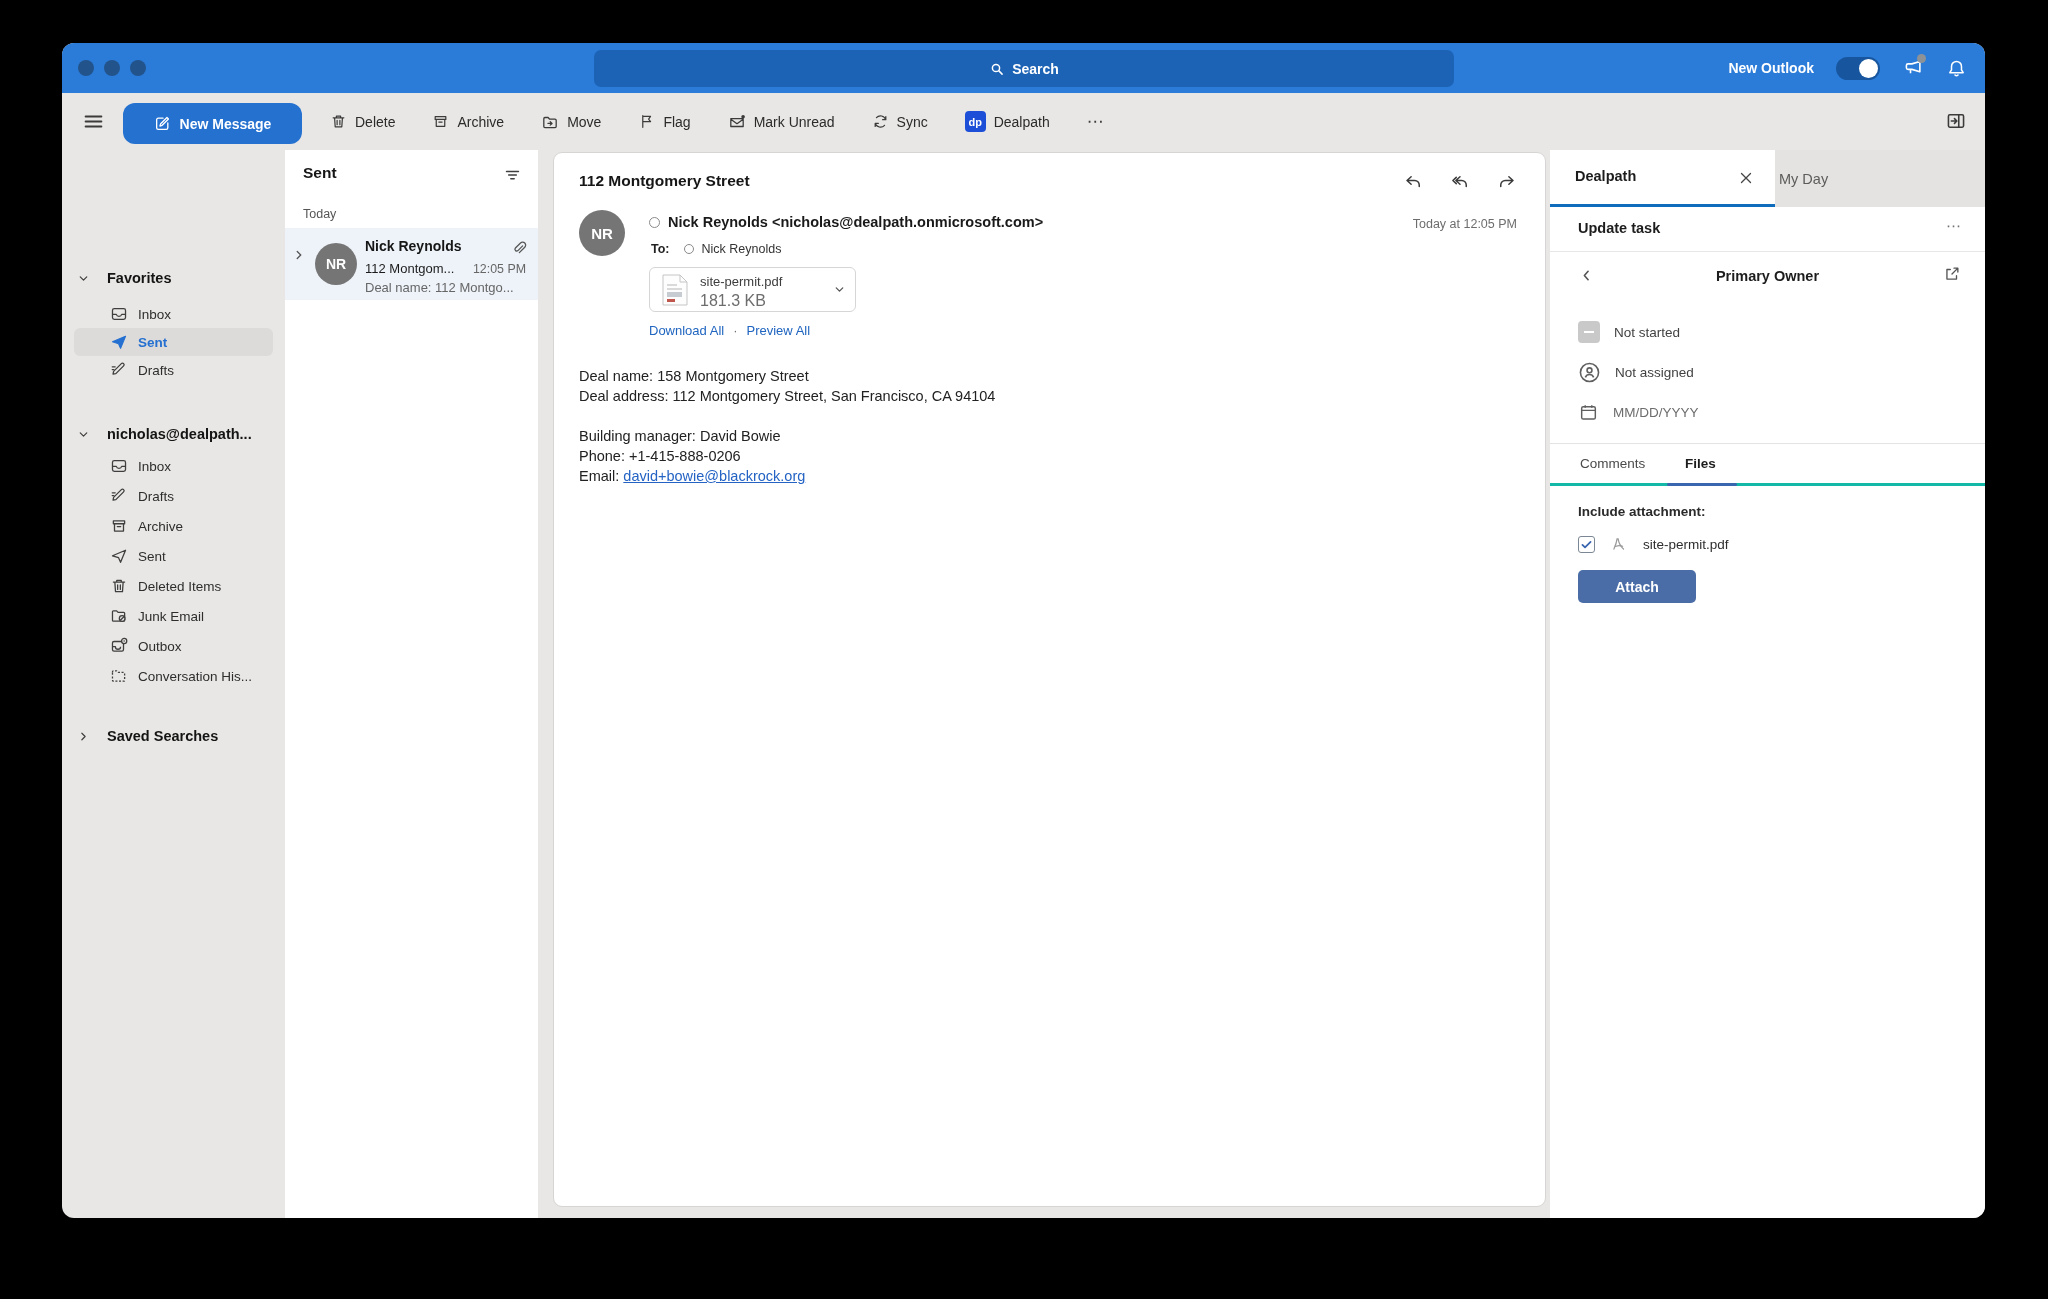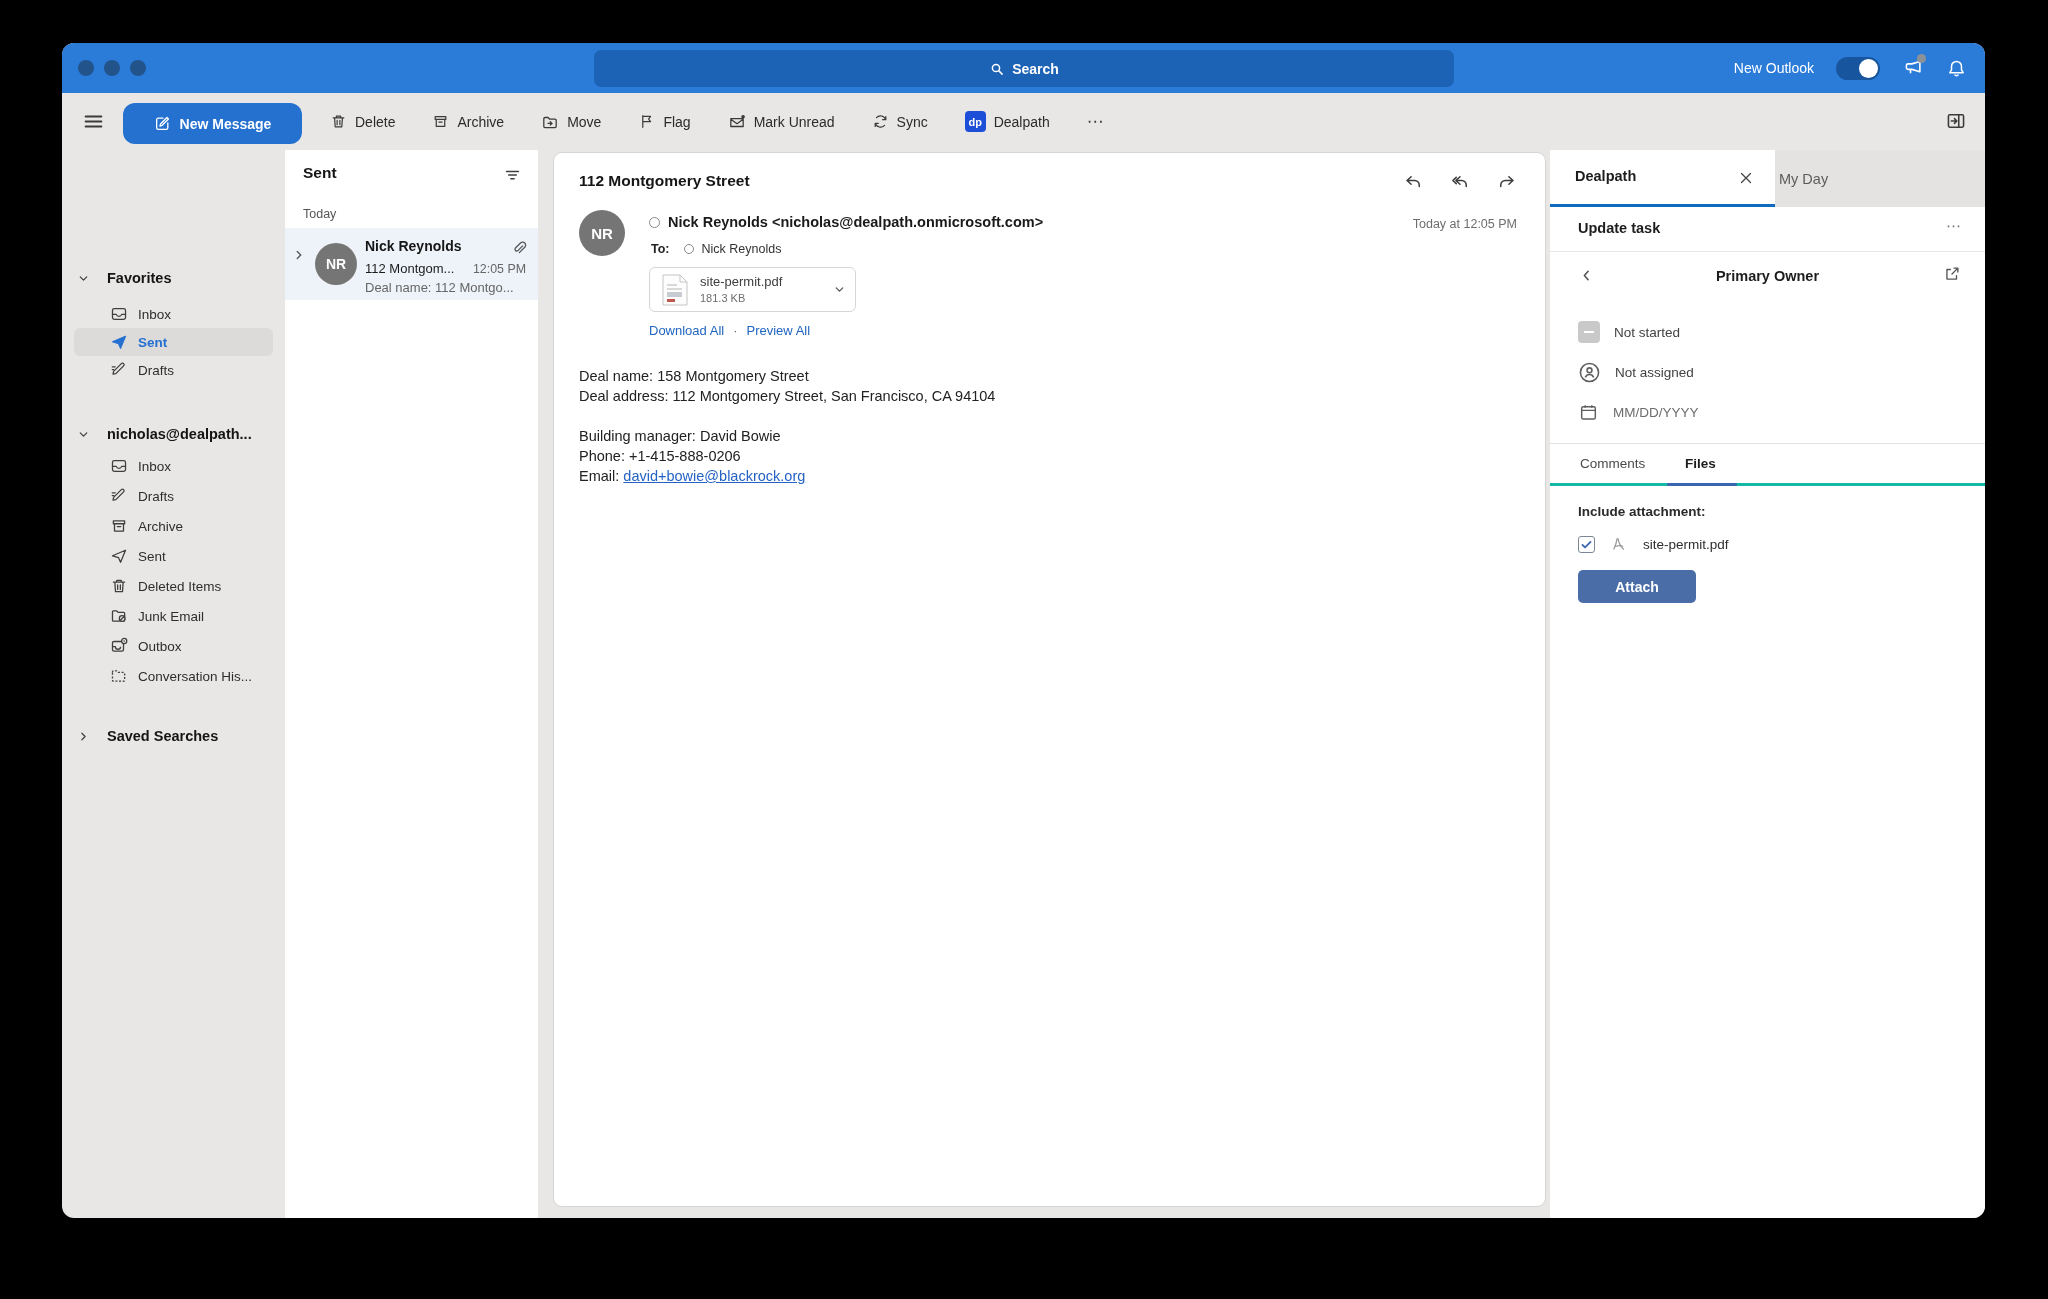--- a/index.html
+++ b/index.html
@@ -12,21 +12,21 @@
 
   
   .titlebar { position: absolute; left: 0; top: 0; width: 100%; height: 50px; background: #2b7cd9; }
   .lights { position: absolute; left: 16px; top: 17px; display: flex; gap: 10px; }
   .light { width: 16px; height: 16px; border-radius: 50%; background: rgba(25,35,45,.45); }
   .searchbar { position: absolute; left: 532px; top: 7px; width: 860px; height: 37px;
                background: #1d63b5; border-radius: 7px; display: flex; align-items: center;
                justify-content: center; gap: 7px; color: #fff; font-size: 14px; font-weight: 600; }
   .tb-right { position: absolute; right: 18px; top: 0; height: 50px; display: flex;
               align-items: center; gap: 22px; color: #fff; }
-  .new-outlook { font-size: 14px; font-weight: 400; }
+  .new-outlook { font-size: 14px; font-weight: 700; }
   .toggle { width: 44px; height: 23px; border-radius: 12px; background: #17569e; position: relative; }
   .toggle .knob { position: absolute; right: 2px; top: 2px; width: 19px; height: 19px;
                   border-radius: 50%; background: #fff; }
   .badge-dot { position: absolute; right: -2px; top: -3px; width: 9px; height: 9px;
                border-radius: 50%; background: #8d9297; }
 
   
   .toolbar { position: absolute; left: 0; top: 50px; width: 100%; height: 57px; background: #e8e7e5; }
   .hamburger { position: absolute; left: 20px; top: 17px; }
   .new-msg { position: absolute; left: 61px; top: 10px; width: 179px; height: 41px; border: none;
@@ -81,21 +81,21 @@
               border-radius: 50%; background: #fff; }
   .from-row { position: absolute; left: 95px; top: 61px; display: flex; align-items: center; gap: 8px;
               font-size: 14.5px; font-weight: 700; color: #1a1a1a; }
   .mail-time { position: absolute; right: 28px; top: 64px; font-size: 12.5px; color: #6d6d6d; }
   .to-row { position: absolute; left: 97px; top: 89px; display: flex; align-items: center; gap: 8px;
             font-size: 12.5px; color: #333; }
   .to-row .to-lab { font-weight: 700; color: #222; margin-right: 6px; }
   .chip { position: absolute; left: 95px; top: 114px; width: 207px; height: 45px;
           border: 1px solid #d6d6d6; border-radius: 6px; background: #fff; }
   .chip-name { position: absolute; left: 50px; top: 6px; font-size: 13px; color: #3d3d3d; }
-  .chip-size { position: absolute; left: 50px; top: 24px; font-size: 11px; color: #6d6d6d; }
+  .chip-size { position: absolute; left: 50px; top: 24px; font-size: 16px; color: #6d6d6d; }
   .chip-thumb { position: absolute; left: 12px; top: 6px; }
   .chip-chev { position: absolute; right: 9px; top: 15px; }
   .links-row { position: absolute; left: 95px; top: 170px; display: flex; gap: 9px; align-items: center;
                font-size: 13px; color: #2065c0; }
   .links-row .lnk { cursor: pointer; }
   .links-row .sep { color: #6d6d6d; }
   .mail-body { position: absolute; left: 25px; top: 213px; font-size: 14.5px; color: #222; line-height: 20px; }
   .mail-body .bl { height: 20px; white-space: nowrap; }
   .email-link { color: #2463c4; text-decoration: underline; }
 

